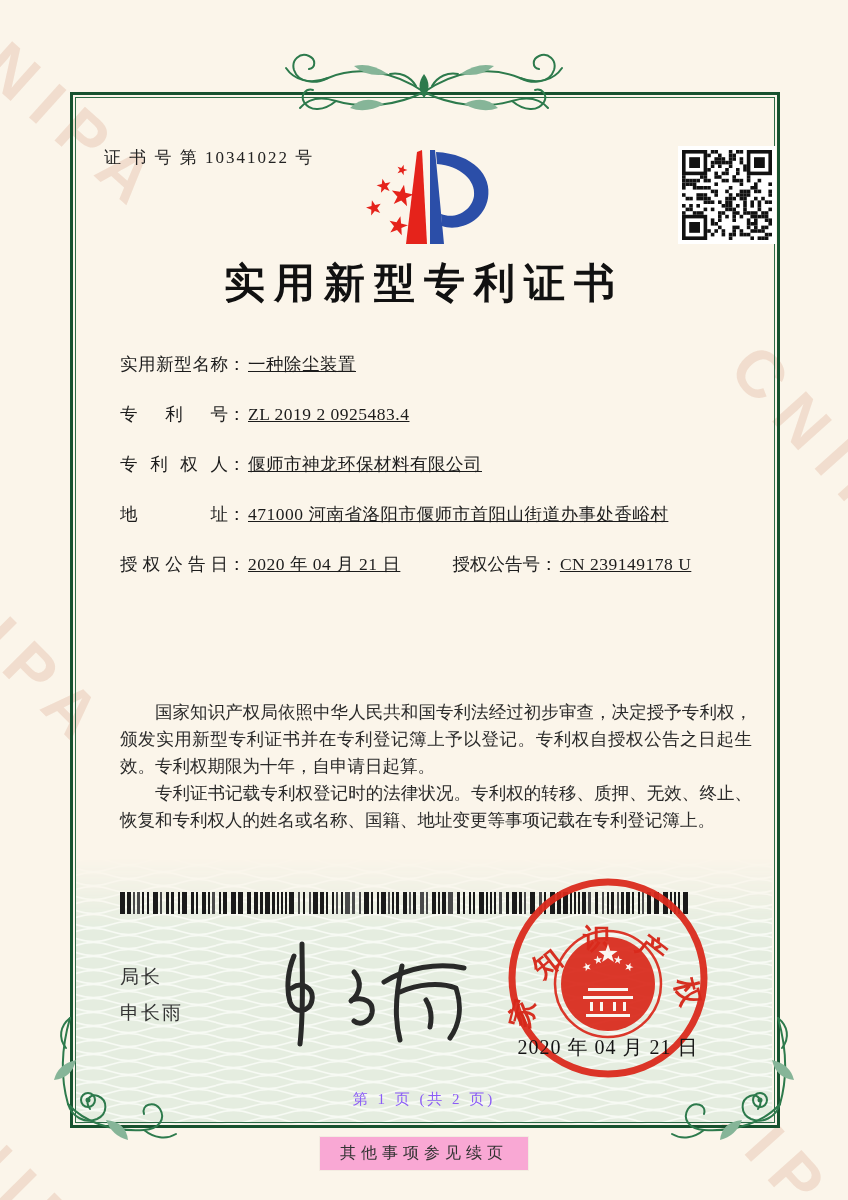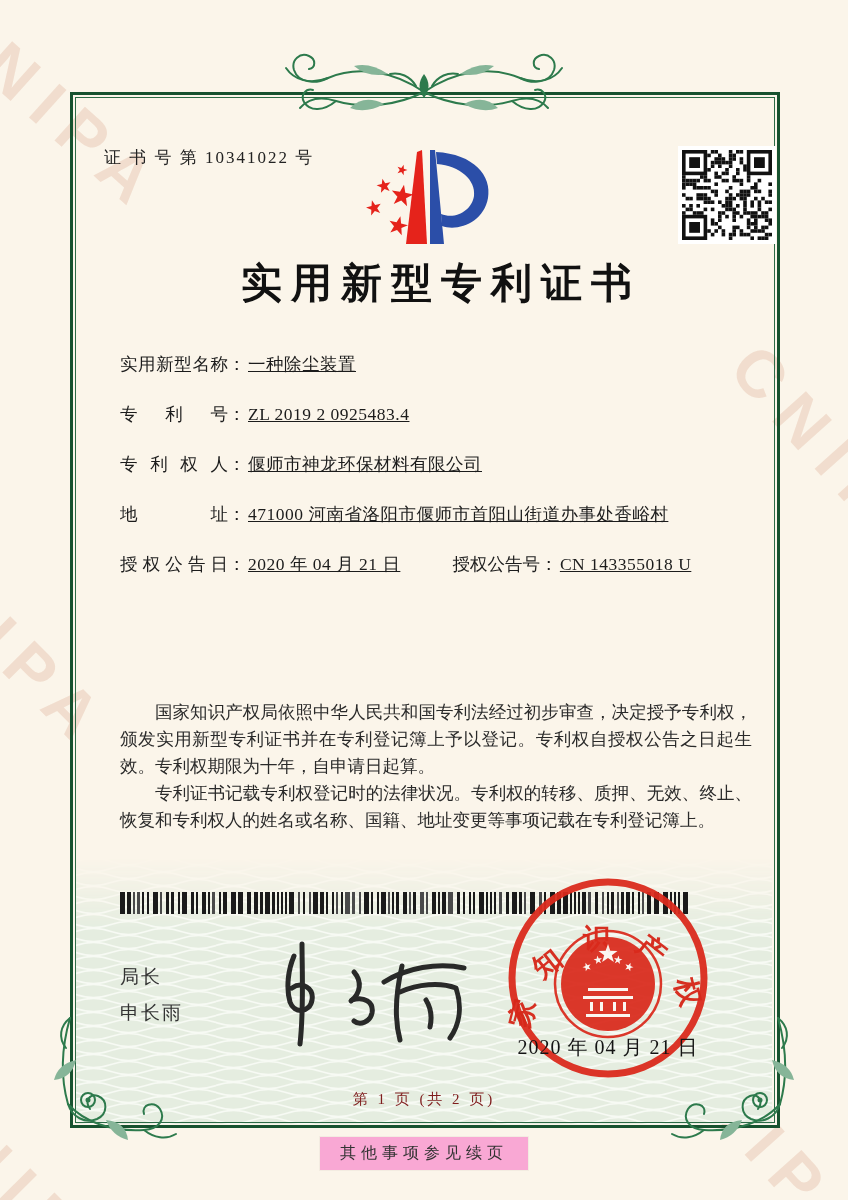--- a/index.html
+++ b/index.html
@@ -31,38 +31,38 @@
   }
   .frame-inner{position:absolute;inset:2px;border:1px solid #2c6b46;}
   .ornament{position:absolute;z-index:4;}
   #corner-br{transform:scaleX(-1);}
   
   .cert-number{position:absolute;left:104px;top:146px;z-index:3;font-size:17px;letter-spacing:2px;color:#222;}
   .logo{position:absolute;left:346px;top:136px;z-index:3;}
   .qr-box{position:absolute;left:678px;top:146px;width:98px;height:98px;background:#fff;z-index:3;display:flex;align-items:center;justify-content:center;}
   .title{
     position:absolute;left:74px;top:256px;width:700px;z-index:3;text-align:center;
-    font-size:41px;font-weight:700;letter-spacing:9px;color:#111;margin-left:17px;
+    font-size:41px;font-weight:700;letter-spacing:9px;color:#111;
   }
   .fields{position:absolute;left:120px;top:352px;width:640px;z-index:3;font-size:17.5px;}
   .field-row{height:50px;}
   .flabel{display:inline-block;width:108px;text-align:justify;text-align-last:justify;vertical-align:top;}
   .fcolon{display:inline-block;width:20px;}
   .fvalue{letter-spacing:0.5px;text-decoration:underline;}
   .grant-no{margin-left:52px;}
   .paras{position:absolute;left:120px;top:699px;width:632px;z-index:3;font-size:17.5px;line-height:27px;text-align:justify;color:#2a2a2a;}
   .paras p{margin:0;text-indent:2em;font-family:Liberation Serif, serif;}
   .barcode{position:absolute;left:120px;top:892px;z-index:3;}
   .signer{position:absolute;left:120px;z-index:3;font-family:"Liberation Sans", sans-serif;font-size:19px;font-weight:500;color:#333;letter-spacing:2px;}
   #signer-title{top:964px;}
   #signer-name{top:1000px;}
   .signature{position:absolute;left:242px;top:936px;z-index:3;}
   .seal{position:absolute;left:502px;top:872px;z-index:3;}
   .seal-date{position:absolute;left:500px;top:1034px;width:216px;z-index:3;text-align:center;font-size:20px;color:#141414;letter-spacing:1px;}
-  .page-footer{position:absolute;left:72px;top:1090px;width:704px;z-index:3;text-align:center;font-size:15px;letter-spacing:3px;color:#7f1d1d;}
+  .page-footer{position:absolute;left:72px;top:1090px;width:704px;z-index:3;text-align:center;font-size:15px;letter-spacing:3px;color:#8b5cf6;}
   .cont-note{
     position:absolute;left:50%;transform:translateX(-50%);top:1137px;z-index:3;
     background:#f9a8d4;padding:6px 20px;font-size:16px;letter-spacing:5px;color:#333;
     box-shadow:0 0 0 1px rgba(120,110,90,0.06);
   }
 </style>
 </head>
 <body>
 
 <div class="wm" style="left:-28px;top:-16px;transform:rotate(42deg);">CNIPA</div>
@@ -367,21 +367,21 @@
   <div class="field-row">
     <span class="flabel">专利号</span><span class="fcolon">：</span><span class="fvalue">ZL 2019 2 0925483.4</span>
   </div>
   <div class="field-row">
     <span class="flabel">专利权人</span><span class="fcolon">：</span><span class="fvalue">偃师市神龙环保材料有限公司</span>
   </div>
   <div class="field-row">
     <span class="flabel">地址</span><span class="fcolon">：</span><span class="fvalue">471000 河南省洛阳市偃师市首阳山街道办事处香峪村</span>
   </div>
   <div class="field-row">
-    <span class="flabel">授权公告日</span><span class="fcolon">：</span><span class="fvalue">2020 年 04 月 21 日</span><span class="grant-no"><span>授权公告号</span><span class="fcolon">：</span><span class="fvalue">CN 143355018 U</span></span>
+    <span class="flabel">授权公告日</span><span class="fcolon">：</span><span class="fvalue">2020 年 04 月 21 日</span><span class="grant-no"><span>授权公告号</span><span class="fcolon">：</span><span class="fvalue">CN 239149178 U</span></span>
   </div>
 </div>
 
 <div class="paras">
   <p>国家知识产权局依照中华人民共和国专利法经过初步审查，决定授予专利权，颁发实用新型专利证书并在专利登记簿上予以登记。专利权自授权公告之日起生效。专利权期限为十年，自申请日起算。</p>
   <p>专利证书记载专利权登记时的法律状况。专利权的转移、质押、无效、终止、恢复和专利权人的姓名或名称、国籍、地址变更等事项记载在专利登记簿上。</p>
 </div>
 
 <svg class="barcode" id="barcode" width="572" height="22">
     <rect x="0" y="0" width="5" height="22" fill="#1a1a1a"></rect>

